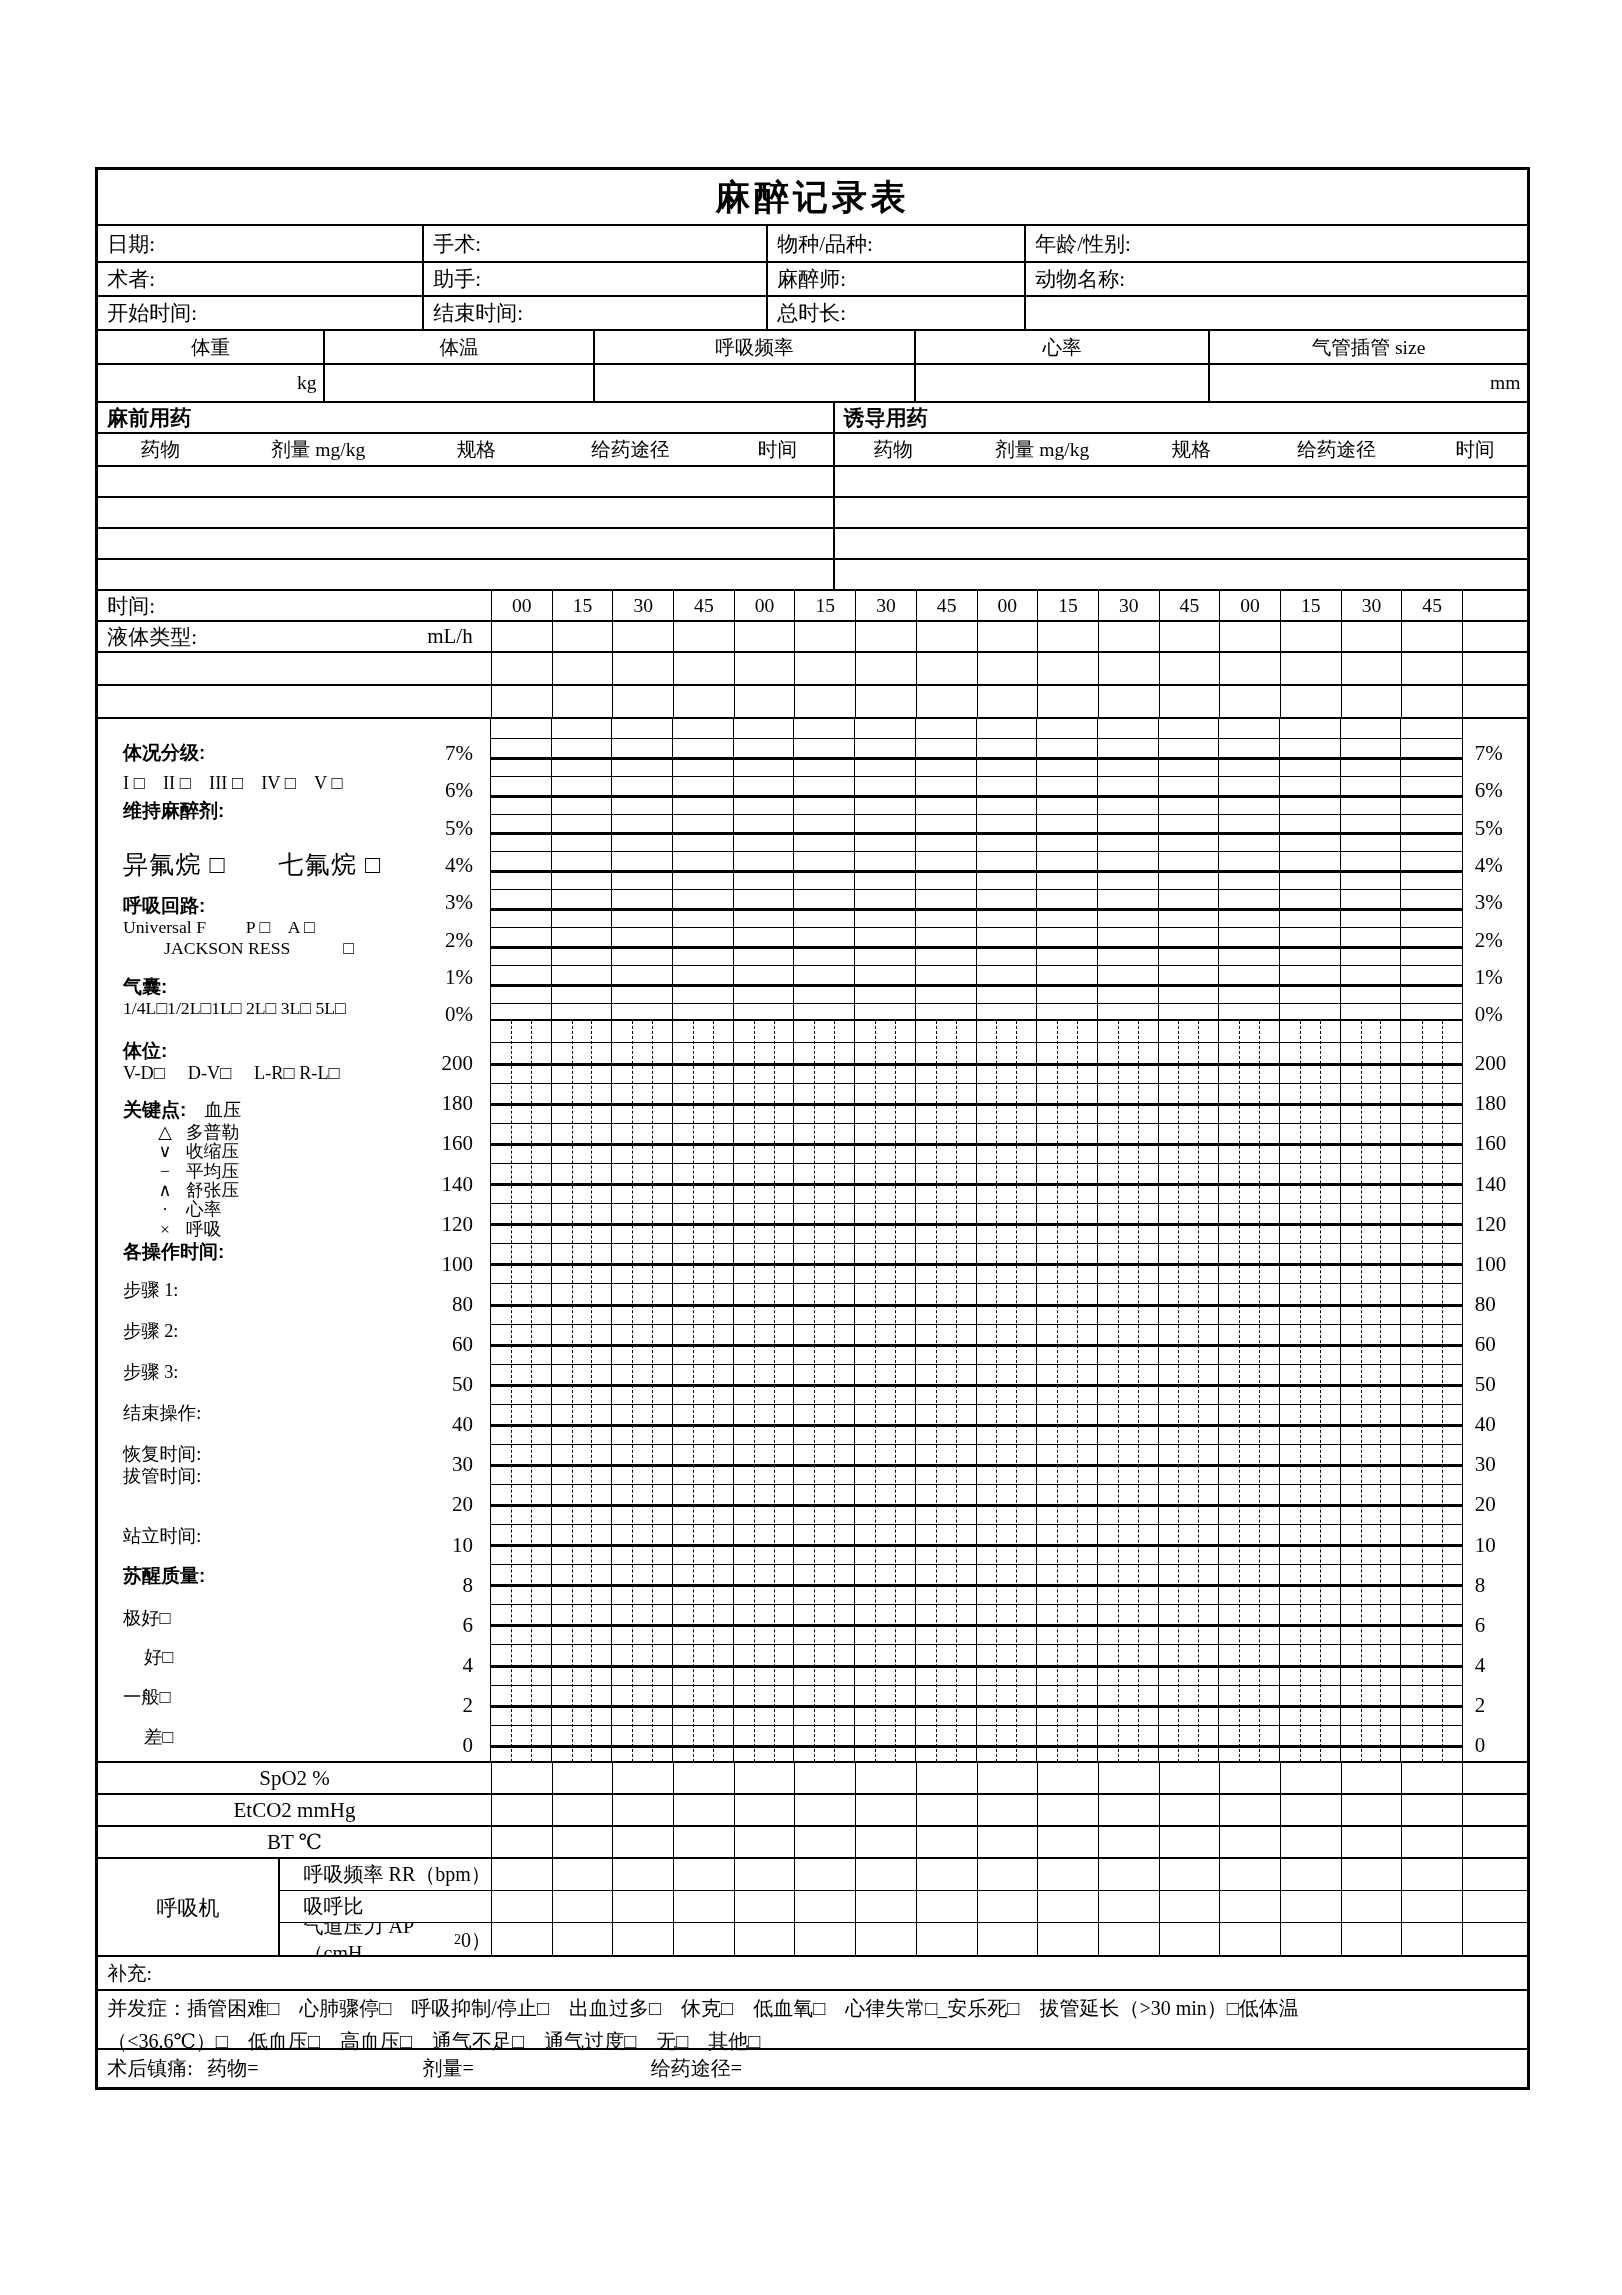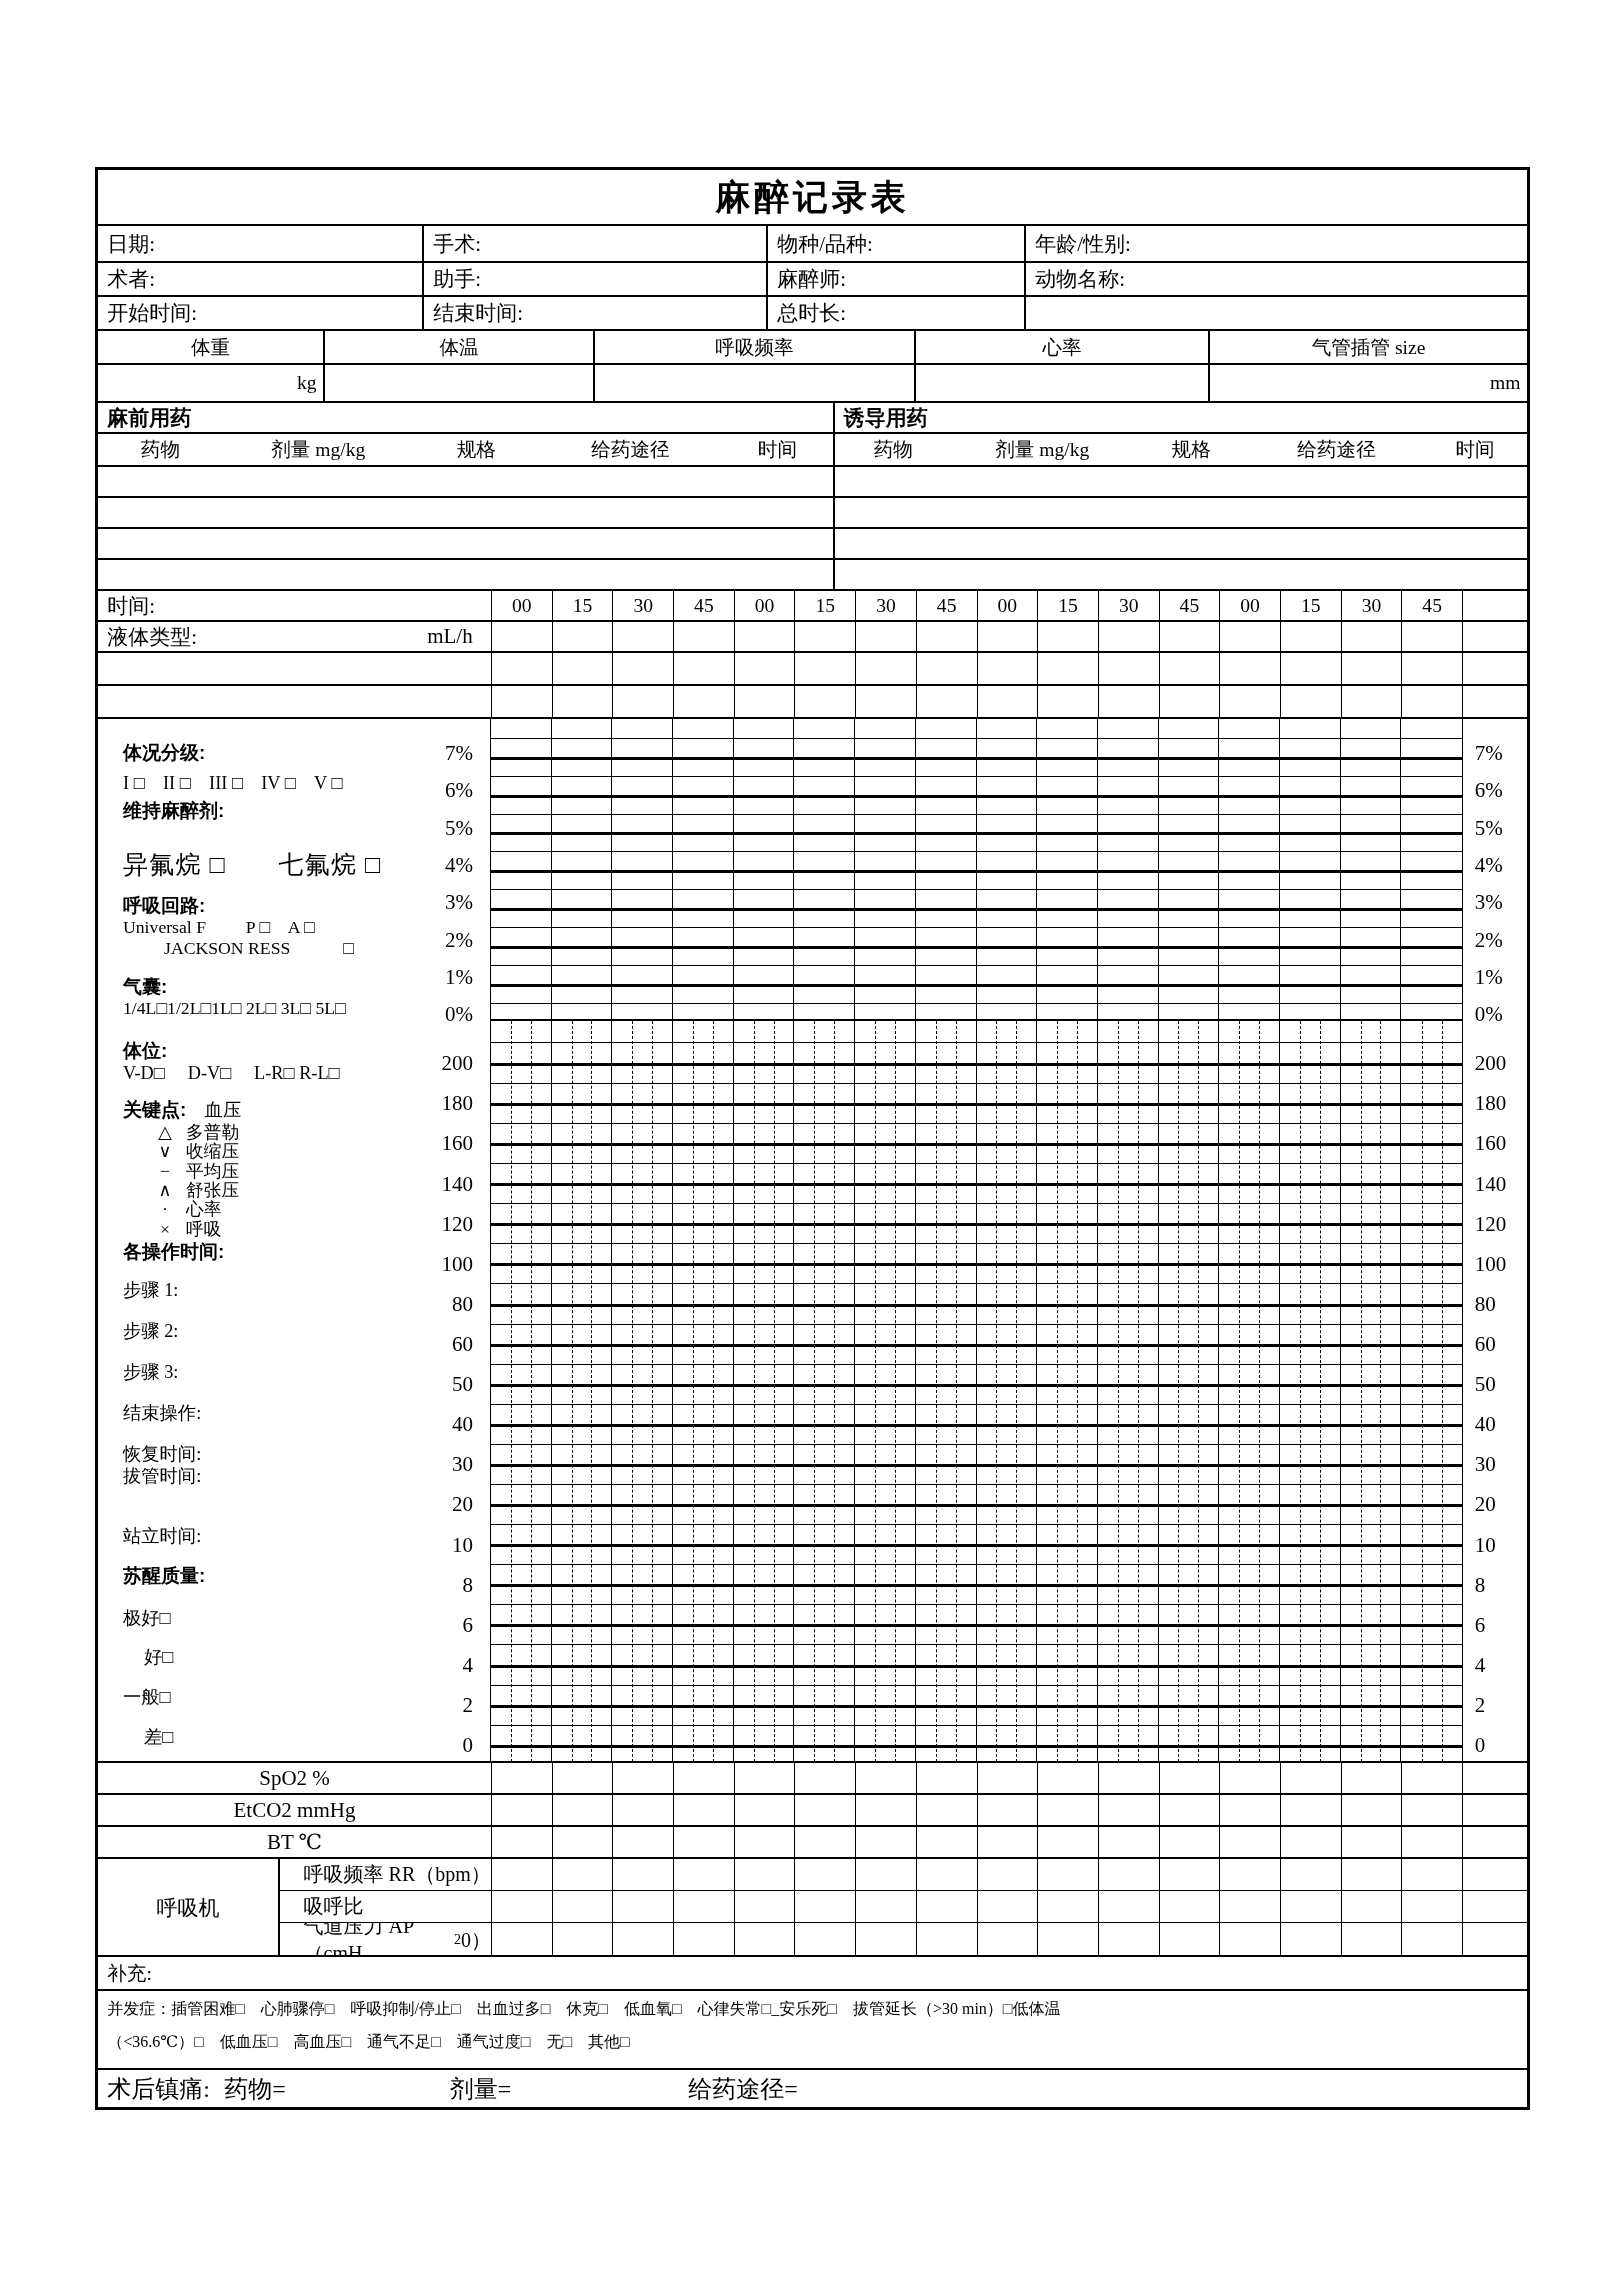--- a/index.html
+++ b/index.html
@@ -44,23 +44,23 @@
   .lp-line{position:absolute;left:25px;transform:translateY(-50%);white-space:nowrap;font-size:18.3px;}
   .lp-b{font-weight:bold;font-family:"Liberation Sans","DejaVu Sans",sans-serif;font-size:19px;}
   .lp-big{font-size:25px;letter-spacing:1.3px;}
   .lp-sm{font-size:17.7px;}
   .lp-ind{left:46px;}
   .leg-sym{display:inline-block;width:42px;text-align:center;}
   .bottom-label{width:100%;display:flex;justify-content:center;align-items:center;font-size:21px;}
   .vent-sub{padding-left:23.6px;font-size:20px;}
   .suprow{height:34px;display:flex;align-items:center;padding-left:9.2px;box-sizing:border-box;
           border-bottom:2.6px solid #000;font-size:19.6px;}
-  .compl{height:79px;box-sizing:border-box;border-bottom:2.6px solid #000;padding:1.3px 0 0 9.2px;
-         font-size:16px;line-height:33px;}
-  .postop{height:37px;display:flex;align-items:center;padding-left:9.2px;font-size:24px;}
+  .compl{height:59px;box-sizing:border-box;border-bottom:2.6px solid #000;padding:1.3px 0 0 9.2px;
+         font-size:20px;line-height:33px;}
+  .postop{height:37px;display:flex;align-items:center;padding-left:9.2px;font-size:20px;}
   .postop .f1{margin-left:14.4px;} .postop .f2{margin-left:164px;} .postop .f3{margin-left:177px;}
   sub{font-size:70%;}
 </style>
 </head>
 <body>
 
 <div class="form">
   <div class="title-row">麻醉记录表</div>
 
   <div class="row g4 h56 bb4" id="info-row-0">

